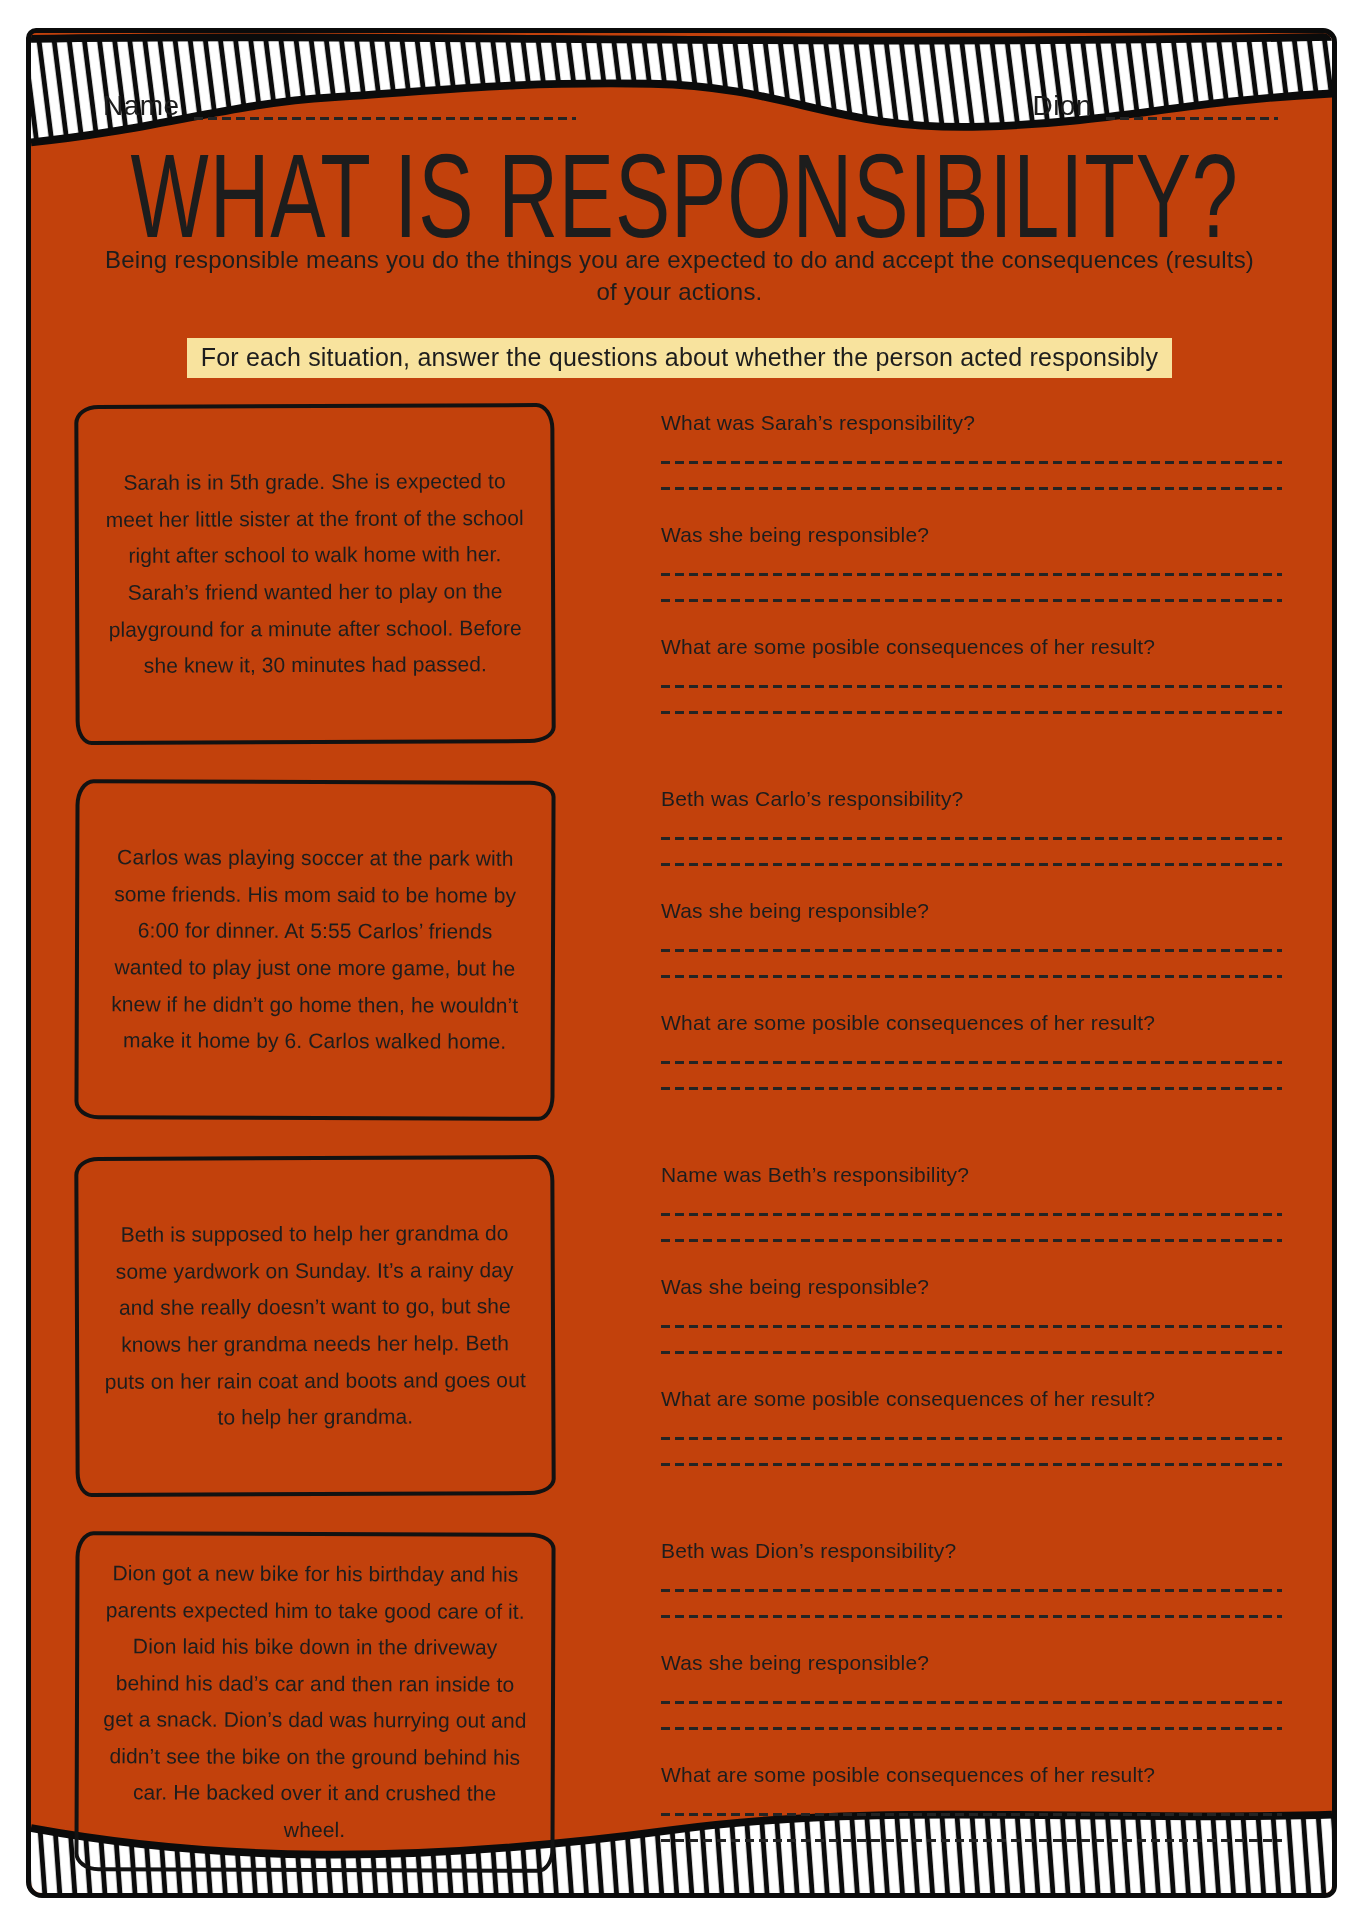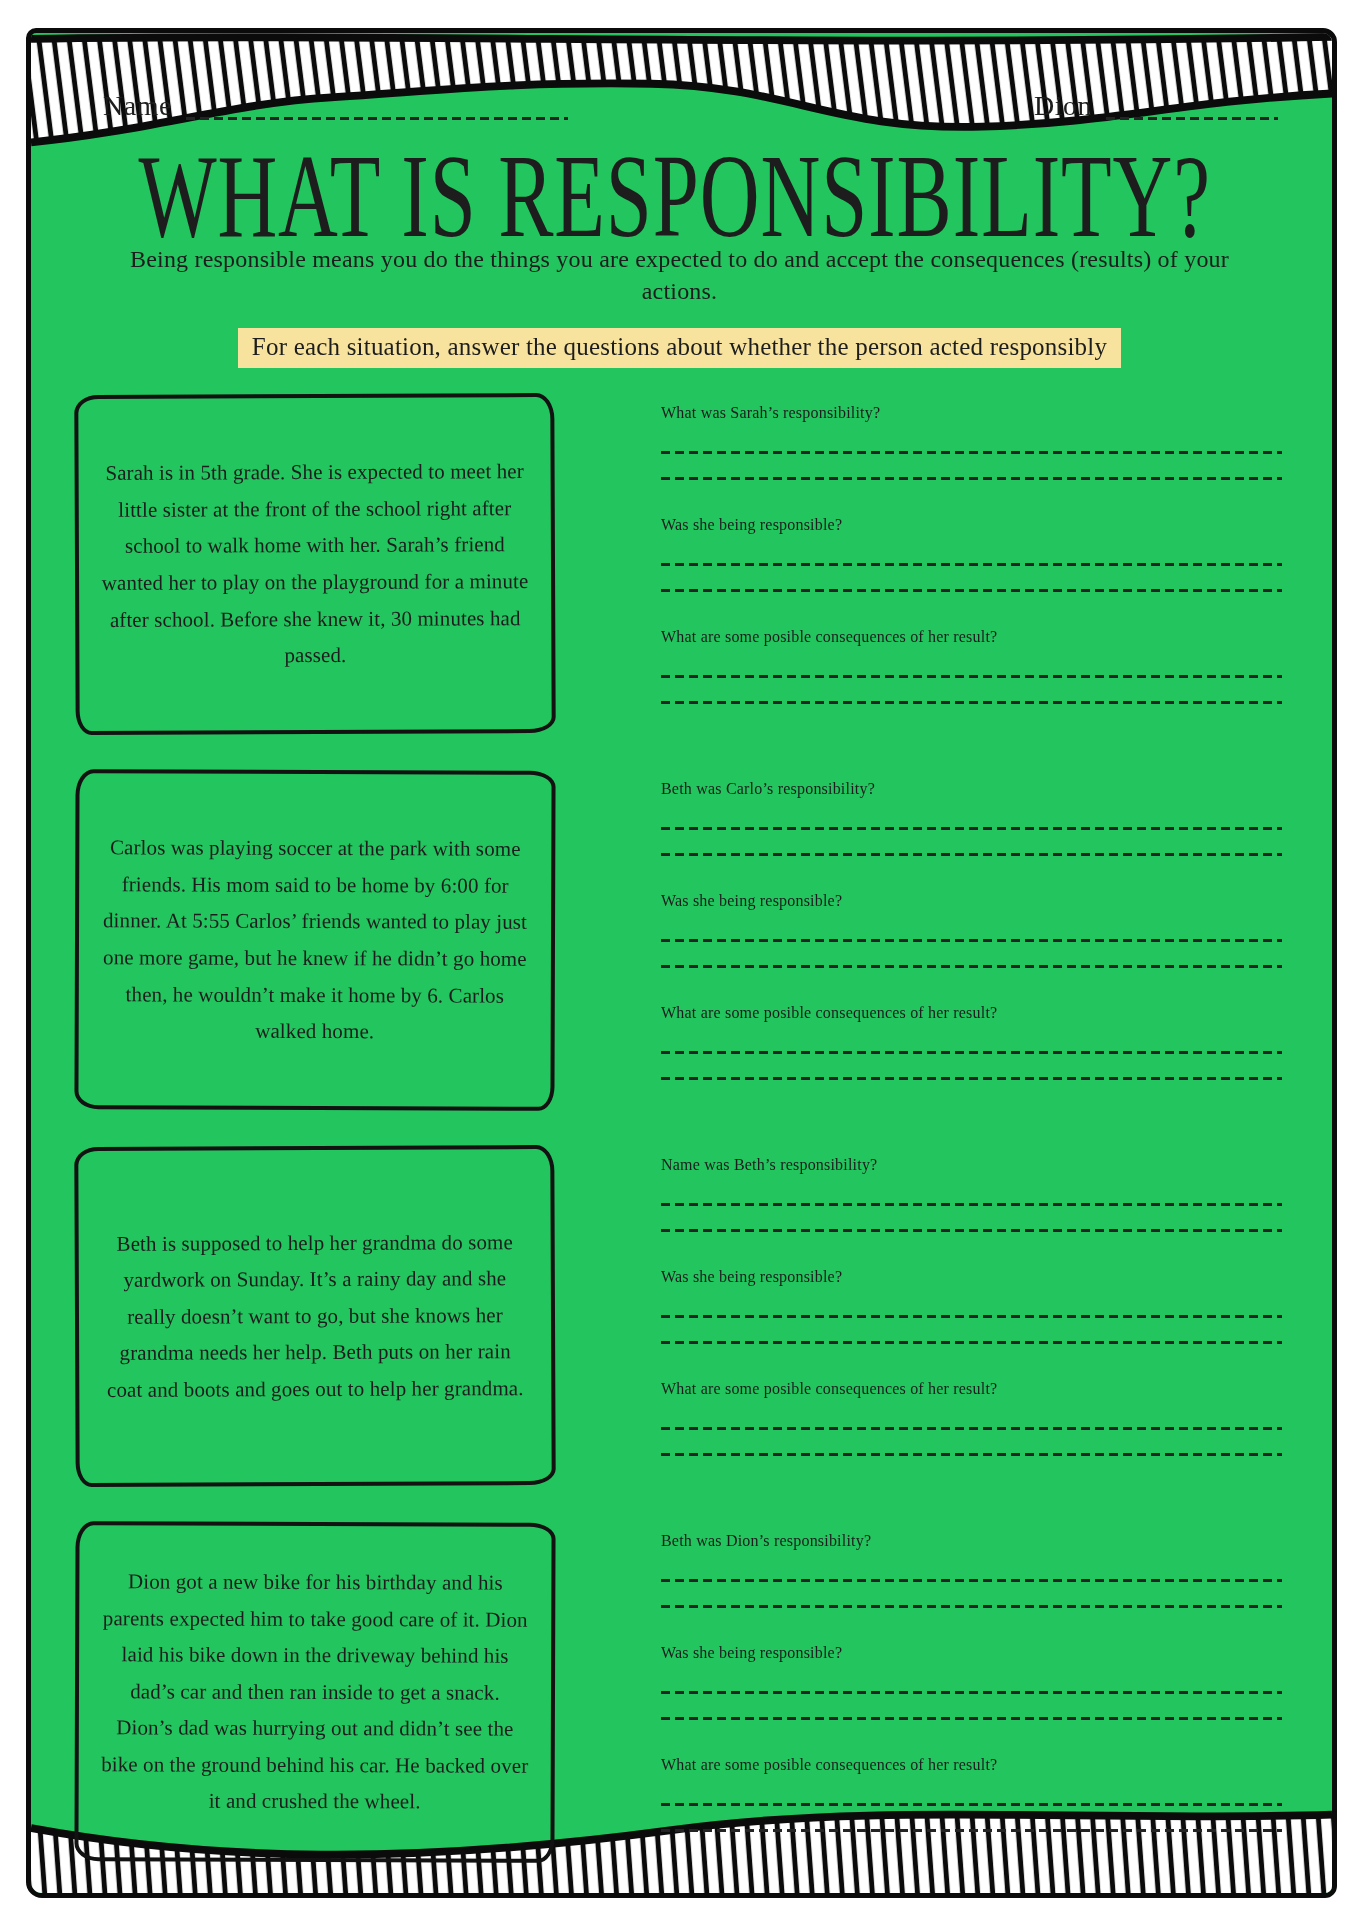--- a/index.html
+++ b/index.html
@@ -9,23 +9,22 @@
     position: relative;
     font-family: "Liberation Sans", sans-serif;
     color: #1d1d1d;
     overflow: hidden;
   }
   .page {
     position: absolute;
     left: 26px; top: 28px; right: 21px; bottom: 22px;
     border: 5px solid #0b0b0b;
     border-radius: 10px 14px 12px 16px;
-    background: #22c55e;
+    background: #c2410c;
     overflow: hidden;
-    font-family: Liberation Serif, serif;
   }
   .band { position: absolute; left: 0; right: 0; width: 100%; display: block; }
   .band-top { top: 0; height: 122px; }
   .band-bottom { bottom: 0; height: 92px; }
 
   .content {
     position: absolute; top: 0; left: 0; right: 0; bottom: 0;
     padding: 58px 48px 0 44px;
   }
 
@@ -50,21 +49,21 @@
     text-align: center;
     font-size: 92px; font-weight: 400; line-height: 1;
     letter-spacing: 1px; white-space: nowrap;
     transform: scale(0.9, 1.3); transform-origin: 46% top;
   }
   .subtitle {
     margin: 0 auto; max-width: 1150px;
     text-align: center;
     font-size: 24px; line-height: 1.33; letter-spacing: 0.2px;
   }
-  .instruction-row { margin-top: 20px; display: flex; justify-content: center; }
+  .instruction-row { margin-top: 30px; display: flex; justify-content: center; }
   .instruction {
     display: inline-block;
     background: #f8e39e;
     font-size: 25px; line-height: 1.3;
     padding: 3px 14px 5px 14px;
     letter-spacing: 0.2px;
   }
 
   
   .sections { margin-top: 24px; }
@@ -74,21 +73,21 @@
     border: 4px solid #121212;
     padding: 20px 22px;
     display: flex; align-items: center; justify-content: center;
   }
   .box-a { border-radius: 24px 18px 26px 16px / 18px 26px 16px 24px; transform: rotate(-0.25deg); }
   .box-b { border-radius: 18px 26px 16px 24px / 26px 16px 24px 18px; transform: rotate(0.2deg); }
   .scenario-text { text-align: center; font-size: 21px; line-height: 1.74; letter-spacing: 0.1px; }
 
   .questions { flex: 1; padding-top: 6px; min-width: 0; }
   .question { margin-bottom: 30px; }
-  .q-label { font-size: 16px; line-height: 30px; letter-spacing: 0.2px; }
+  .q-label { font-size: 21px; line-height: 30px; letter-spacing: 0.2px; }
   .answer-line { height: 26px; position: relative; }
   .answer-line::after {
     content: ""; position: absolute; left: 0; right: 2px; bottom: 0; height: 3px;
     background: repeating-linear-gradient(90deg, #242424 0 9px, rgba(0,0,0,0) 9px 14px);
   }
 </style>
 </head>
 <body>
 
 <div class="page">

